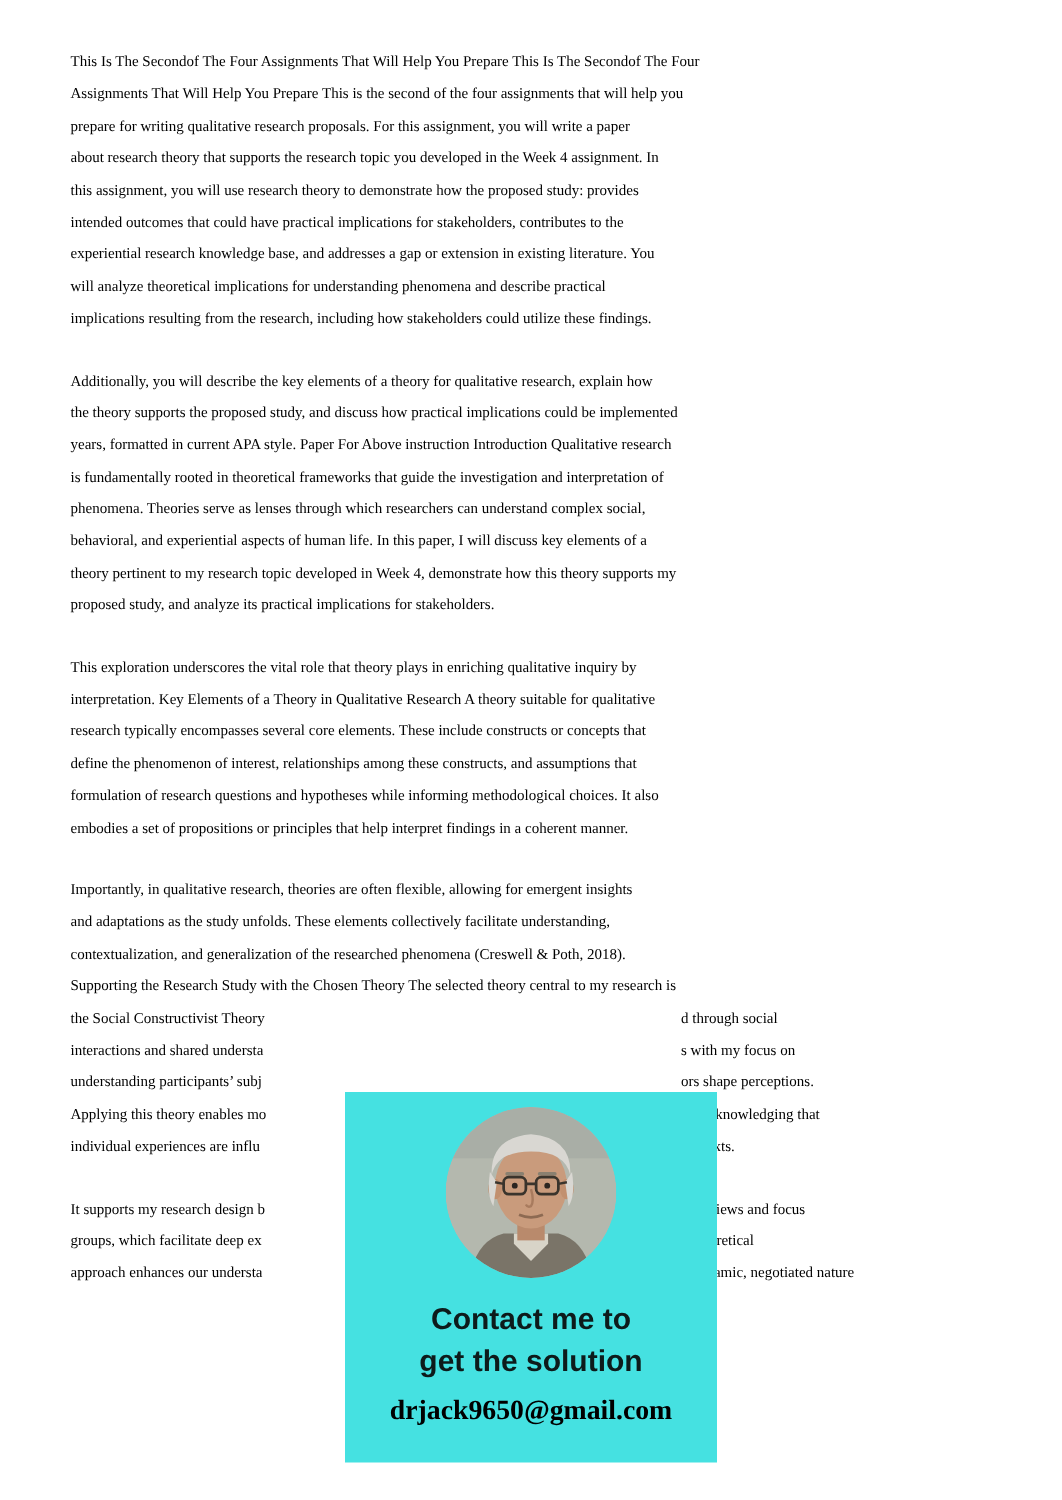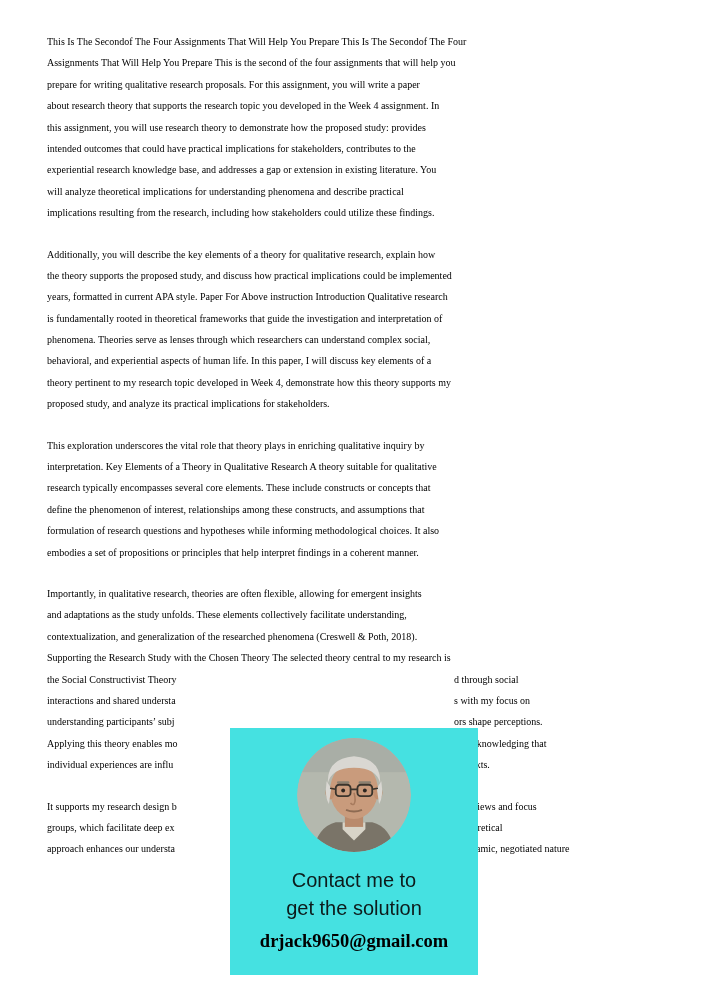--- a/index.html
+++ b/index.html
@@ -51,21 +51,21 @@
   .promo-photo {
     width: 114px;
     height: 114px;
     border-radius: 50%;
     overflow: hidden;
     margin-top: 10px;
     flex: 0 0 auto;
   }
   .promo-line {
     font-family: "Liberation Sans", sans-serif;
-    font-weight: 400;
+    font-weight: 700;
     font-size: 20px;
     line-height: 28px;
     color: #0d1b1b;
     text-align: center;
   }
   .promo-line-1 {
     margin-top: 14px;
   }
   .promo-email {
     font-family: "Liberation Serif", serif;

